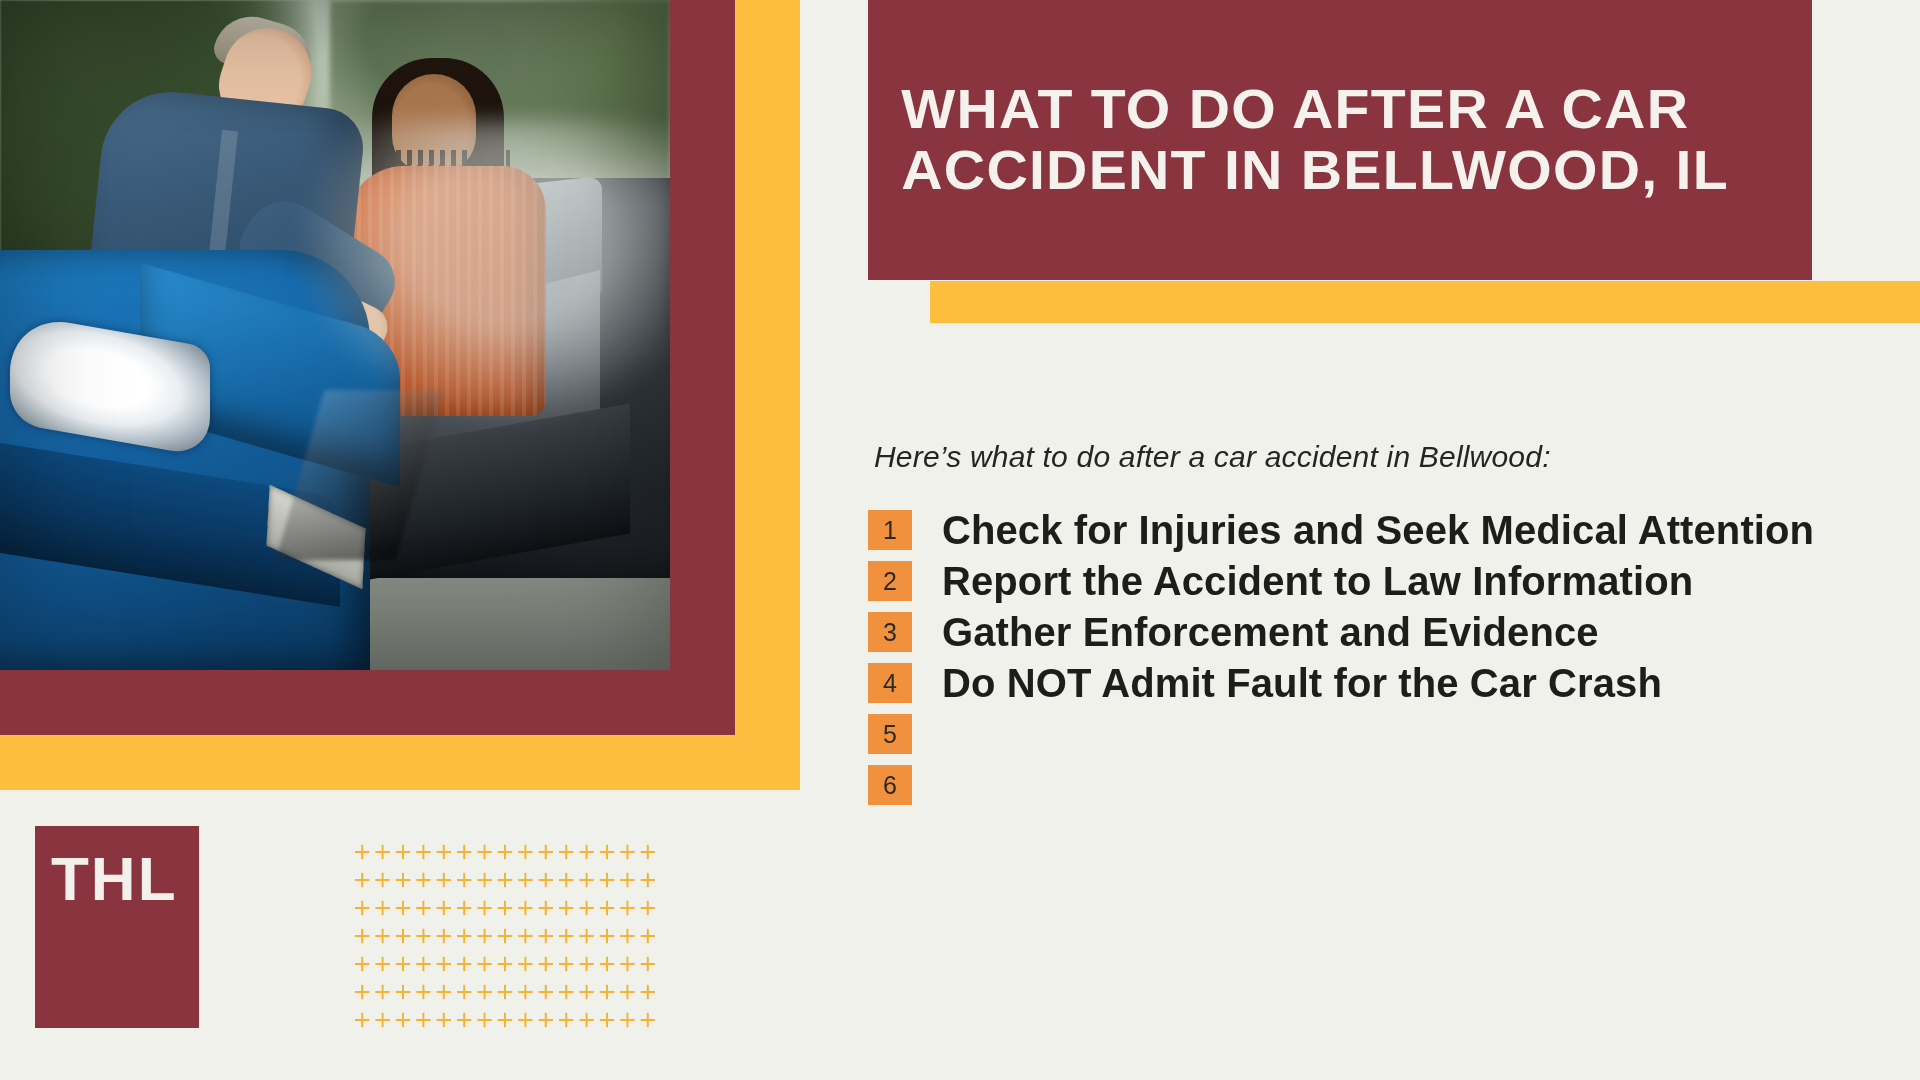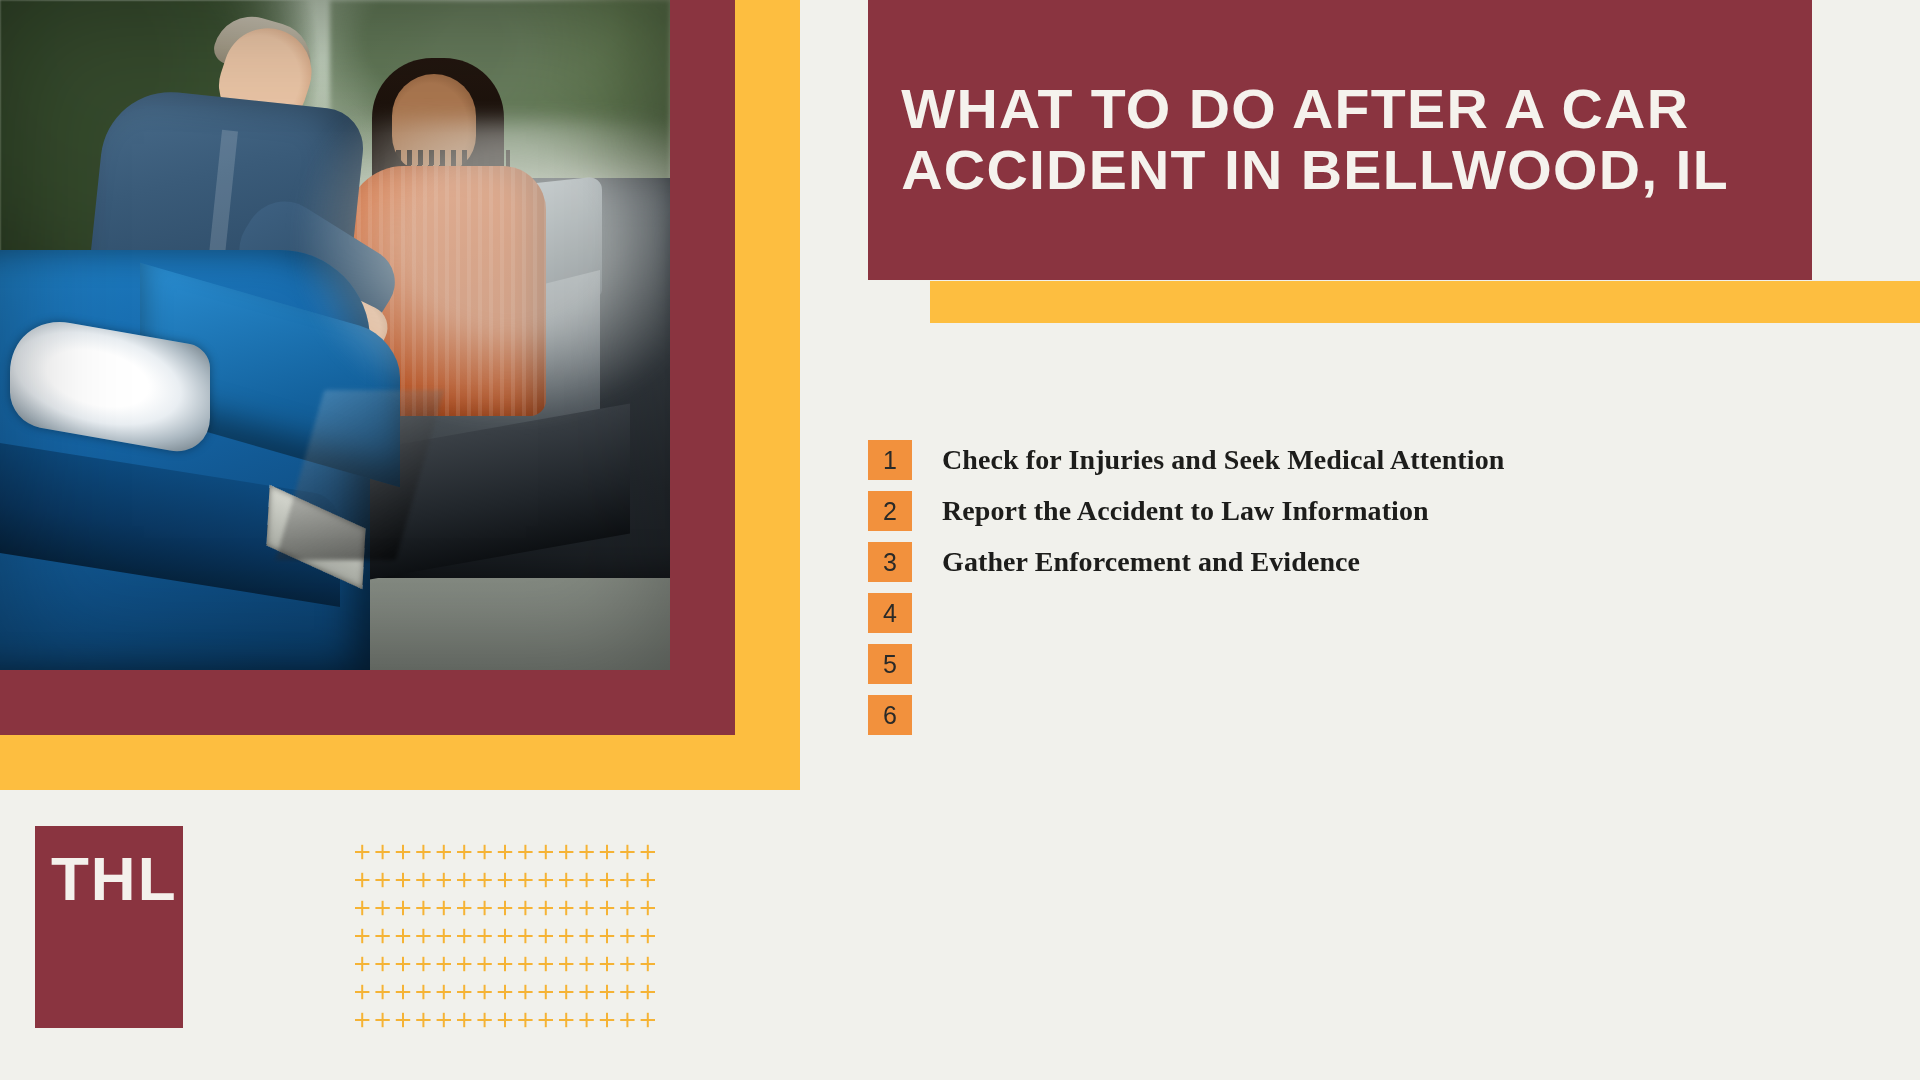--- a/index.html
+++ b/index.html
@@ -232,21 +232,21 @@
   }
   #ph-vignette {
     left: 0; top: 0; width: 670px; height: 670px;
     box-shadow: inset 0 0 120px rgba(0,0,0,.35);
   }
 
   
   #logo-tile {
     position: absolute;
     left: 35px; top: 826px;
-    width: 148px; height: 202px;
+    width: 164px; height: 202px;
     background: #8a3440;
   }
   #logo-text {
     color: #f4f1ec;
     font-family: "Liberation Sans", sans-serif;
     font-weight: 700;
     font-size: 62px;
     letter-spacing: 2px;
     line-height: 1;
     padding: 22px 0 0 16px;
@@ -314,23 +314,23 @@
     font-family: "Liberation Sans", sans-serif;
     font-size: 25px;
     font-weight: 400;
     display: flex;
     align-items: center;
     justify-content: center;
     flex: 0 0 auto;
   }
   .step-label {
     margin-left: 30px;
-    font-family: Liberation Serif, serif;
+    font-family: Liberation Sans, sans-serif;
     font-weight: 700;
-    font-size: 28px;
+    font-size: 40px;
     color: #1d1d1b;
     letter-spacing: .1px;
     white-space: nowrap;
   }
 </style>
 </head>
 <body>
 
 <div id="left-column">
 
@@ -800,35 +800,37 @@
       </g>
     </svg>
 </div>
 
 <div id="header-block">
   <h1 id="header-title">What To Do After A Car Accident In Bellwood, IL</h1>
 </div>
 <div id="header-accent-bar"></div>
 
 <div id="content-panel">
+  <p id="intro-line">Here’s what to do after a car accident in Bellwood:</p>
   <ul id="steps-list">
       <li class="step-row">
         <span class="step-number">1</span>
         <span class="step-label">Check for Injuries and Seek Medical Attention</span>
       </li>
       <li class="step-row">
         <span class="step-number">2</span>
         <span class="step-label">Report the Accident to Law Information</span>
       </li>
       <li class="step-row">
         <span class="step-number">3</span>
         <span class="step-label">Gather Enforcement and Evidence</span>
       </li>
       <li class="step-row">
         <span class="step-number">4</span>
+        <span class="step-label">Do NOT Admit Fault for the Car Crash</span>
       </li>
       <li class="step-row">
         <span class="step-number">5</span>
       </li>
       <li class="step-row">
         <span class="step-number">6</span>
       </li>
     </ul>
 </div>
 

